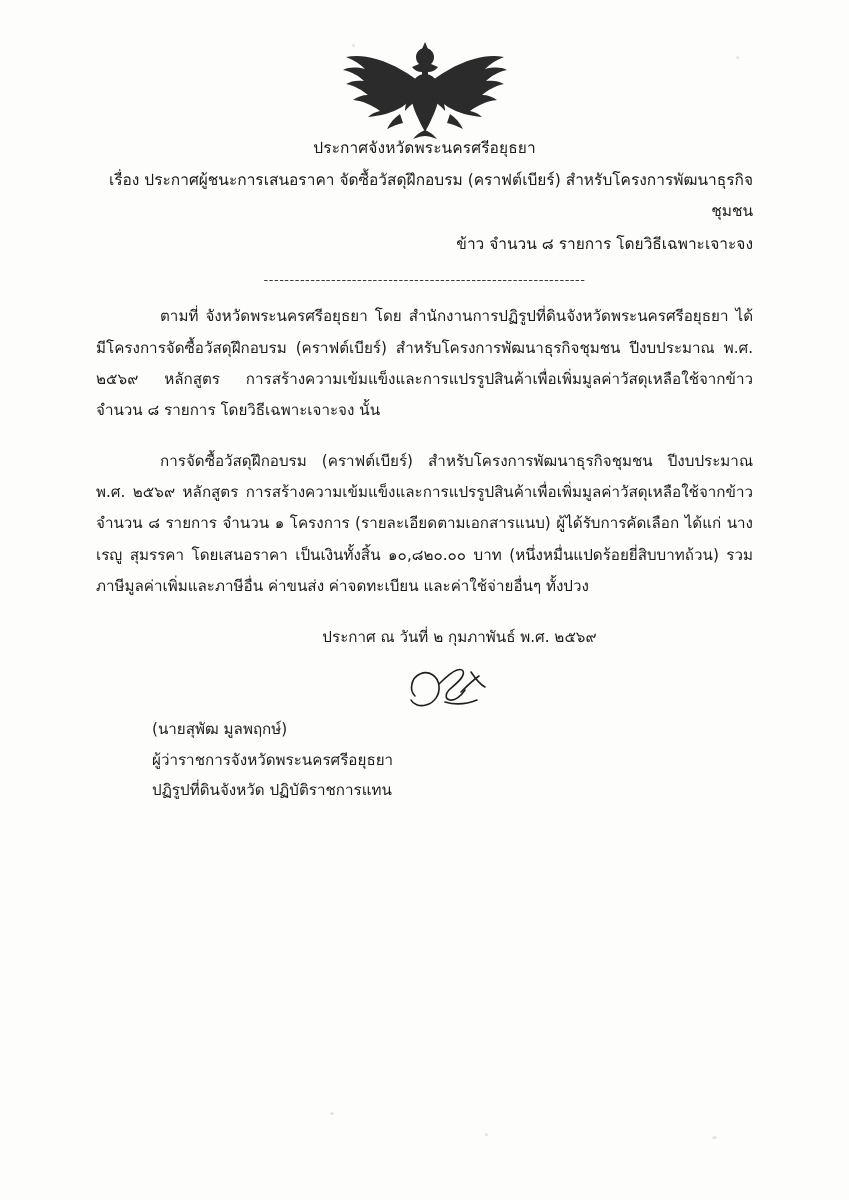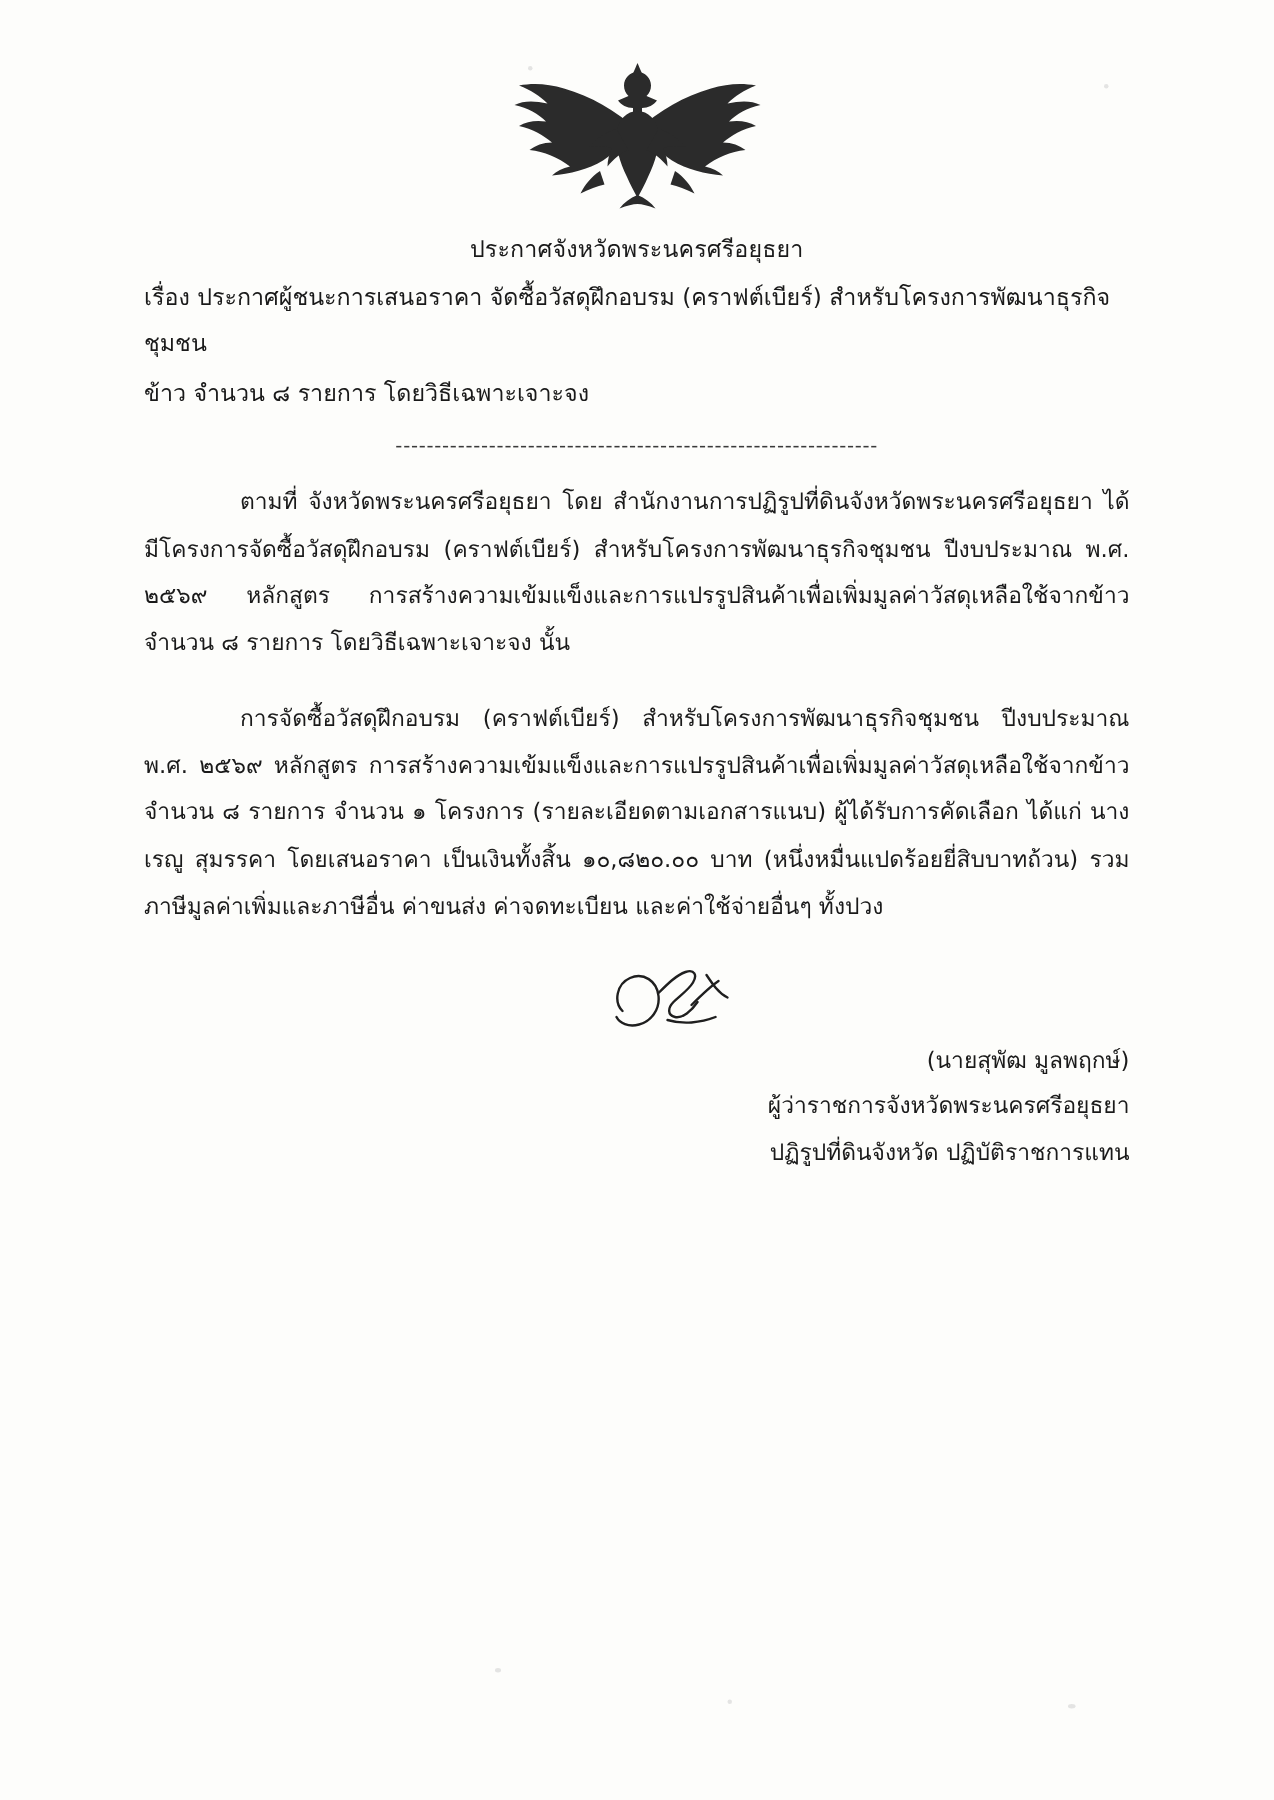--- a/index.html
+++ b/index.html
@@ -34,34 +34,34 @@
     position: absolute;
     top: 34px;
     left: 0;
     width: 849px;
     display: flex;
     justify-content: center;
   }
 
   .content {
     position: absolute;
-    top: 152px;
+    top: 134px;
     left: 96px;
     width: 657px;
   }
 
   .doc-title {
     text-align: center;
     font-size: 15.5px;
     line-height: 1.9;
     letter-spacing: .1px;
   }
 
   .doc-subject {
-    text-align: left;
+    text-align: right;
     font-size: 15.5px;
     line-height: 2.0;
     margin-top: 2px;
   }
 
   .sep {
     text-align: center;
     font-size: 13px;
     letter-spacing: .5px;
     color: #3a3a3a;
@@ -83,21 +83,21 @@
   .date-line {
     font-size: 15.2px;
     line-height: 2.0;
     text-align: center;
     margin-top: 10px;
     padding-left: 70px;
   }
 
   .sign-block {
     margin-top: 10px;
-    text-align: right;
+    text-align: left;
     padding-left: 56px;
   }
 
   .signature-svg {
     display: block;
     margin: 0 auto;
     margin-bottom: 2px;
   }
 
   .sign-line {
@@ -145,20 +145,21 @@
 
     <div class="doc-subject">เรื่อง  ประกาศผู้ชนะการเสนอราคา จัดซื้อวัสดุฝึกอบรม (คราฟต์เบียร์) สำหรับโครงการพัฒนาธุรกิจชุมชน</div>
     <div class="doc-subject">ข้าว จำนวน ๘ รายการ  โดยวิธีเฉพาะเจาะจง</div>
 
     <div class="sep">--------------------------------------------------------------</div>
 
     <p class="body-par">ตามที่ จังหวัดพระนครศรีอยุธยา โดย  สำนักงานการปฏิรูปที่ดินจังหวัดพระนครศรีอยุธยา ได้มีโครงการจัดซื้อวัสดุฝึกอบรม (คราฟต์เบียร์) สำหรับโครงการพัฒนาธุรกิจชุมชน ปีงบประมาณ พ.ศ. ๒๕๖๙ หลักสูตร การสร้างความเข้มแข็งและการแปรรูปสินค้าเพื่อเพิ่มมูลค่าวัสดุเหลือใช้จากข้าว จำนวน ๘ รายการ โดยวิธีเฉพาะเจาะจง  นั้น</p>
 
     <p class="body-par">การจัดซื้อวัสดุฝึกอบรม (คราฟต์เบียร์) สำหรับโครงการพัฒนาธุรกิจชุมชน ปีงบประมาณ พ.ศ. ๒๕๖๙ หลักสูตร การสร้างความเข้มแข็งและการแปรรูปสินค้าเพื่อเพิ่มมูลค่าวัสดุเหลือใช้จากข้าว จำนวน ๘ รายการ จำนวน ๑ โครงการ (รายละเอียดตามเอกสารแนบ) ผู้ได้รับการคัดเลือก ได้แก่ นางเรญู สุมรรคา โดยเสนอราคา เป็นเงินทั้งสิ้น ๑๐,๘๒๐.๐๐ บาท (หนึ่งหมื่นแปดร้อยยี่สิบบาทถ้วน) รวมภาษีมูลค่าเพิ่มและภาษีอื่น ค่าขนส่ง ค่าจดทะเบียน และค่าใช้จ่ายอื่นๆ ทั้งปวง</p>
 
+    <div class="date-line">ประกาศ ณ วันที่  ๒ กุมภาพันธ์ พ.ศ. ๒๕๖๙</div>
 
     <div class="sign-block">
       <svg class="signature-svg" width="120" height="50" viewBox="0 0 120 50" aria-hidden="true">
         <g fill="none" stroke="#1f1f1f" stroke-width="1.6" stroke-linecap="round">
           <path d="M22 34 C16 28 18 16 27 12 C36 8 45 14 46 24 C47 33 41 41 33 43 C26 45 20 42 18 38"></path>
           <path d="M46 22 C52 16 58 10 64 8 C70 6 72 10 69 15 C66 20 60 24 56 28 C52 32 52 37 57 38 C62 39 68 34 72 28"></path>
           <path d="M68 30 C74 24 80 18 86 14"></path>
           <path d="M78 10 C82 16 86 22 92 25"></path>
           <path d="M52 40 C62 43 74 42 84 38"></path>
         </g>

